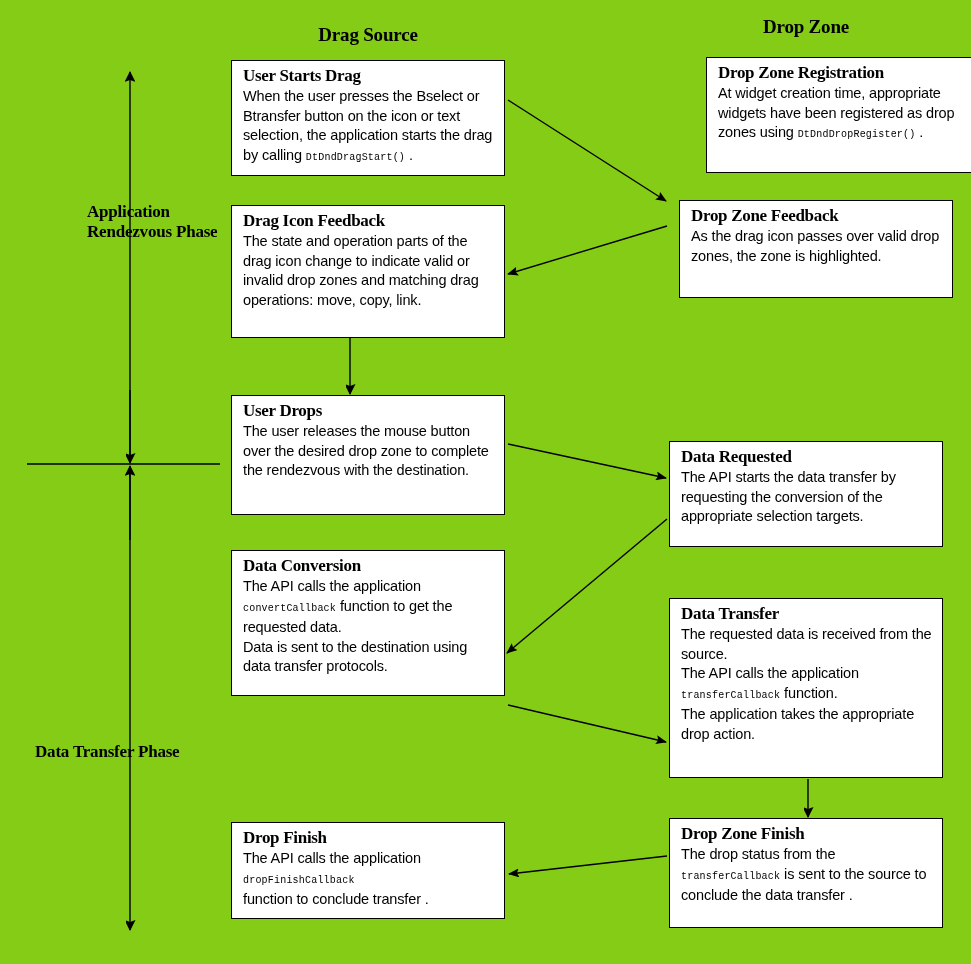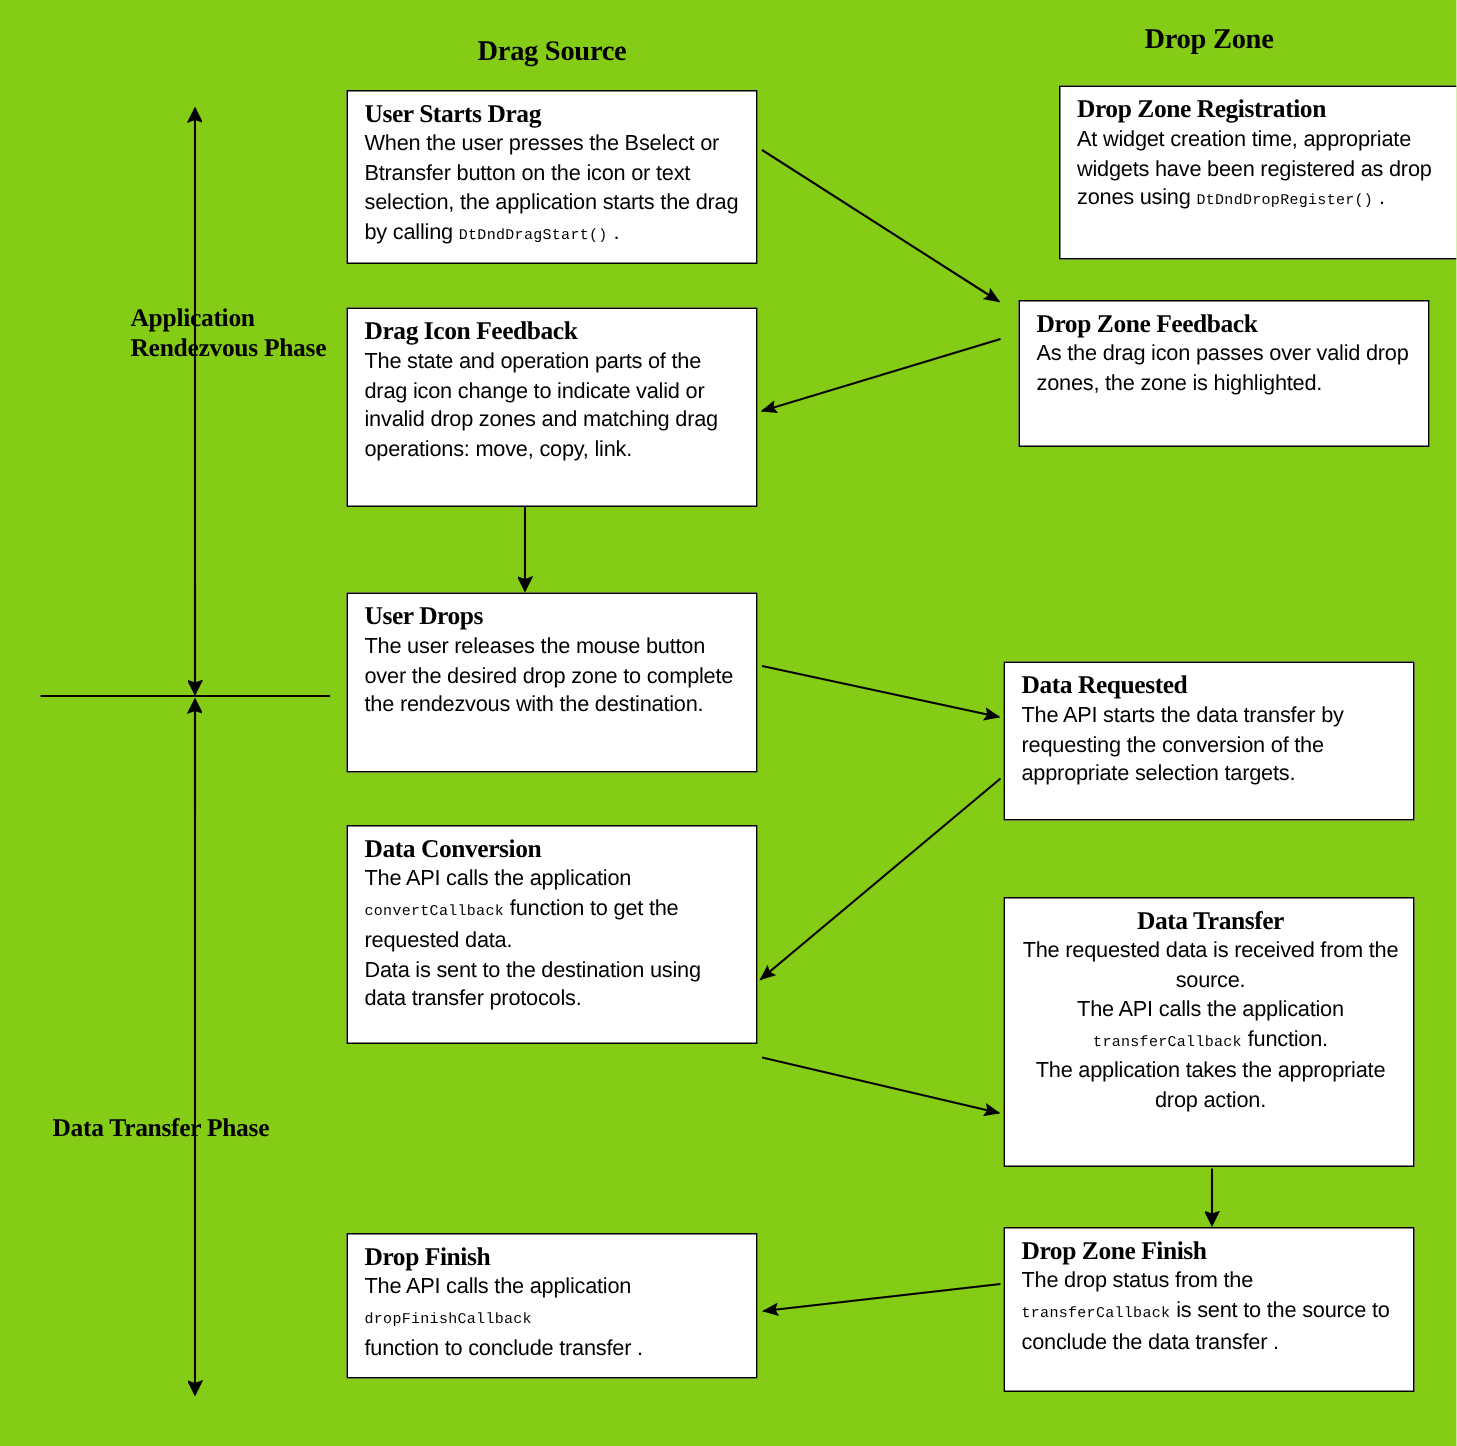--- a/index.html
+++ b/index.html
@@ -72,21 +72,21 @@
   #node-user-starts-drag { left: 231px; top: 60px;  width: 274px; height: 116px; }
   #node-drag-icon-feedback { left: 231px; top: 205px; width: 274px; height: 133px; }
   #node-user-drops       { left: 231px; top: 395px; width: 274px; height: 120px; }
   #node-data-conversion  { left: 231px; top: 550px; width: 274px; height: 146px; }
   #node-drop-finish      { left: 231px; top: 822px; width: 274px; height: 97px; }
 
   
   #node-drop-zone-registration { left: 706px; top: 57px;  width: 274px; height: 116px; }
   #node-drop-zone-feedback     { left: 669px; top: 200px; width: 274px; height: 98px; margin-left: 10px; }
   #node-data-requested         { left: 669px; top: 441px; width: 274px; height: 106px; }
-  #node-data-transfer          { left: 669px; top: 598px; width: 274px; height: 180px; text-align: center; }
+  #node-data-transfer          { left: 669px; top: 598px; width: 274px; height: 180px; }
   #node-drop-zone-finish       { left: 669px; top: 818px; width: 274px; height: 110px; }
 
   #edges {
     position: absolute;
     left: 0; top: 0;
     width: 971px;
     height: 964px;
     pointer-events: none;
   }
 </style>

